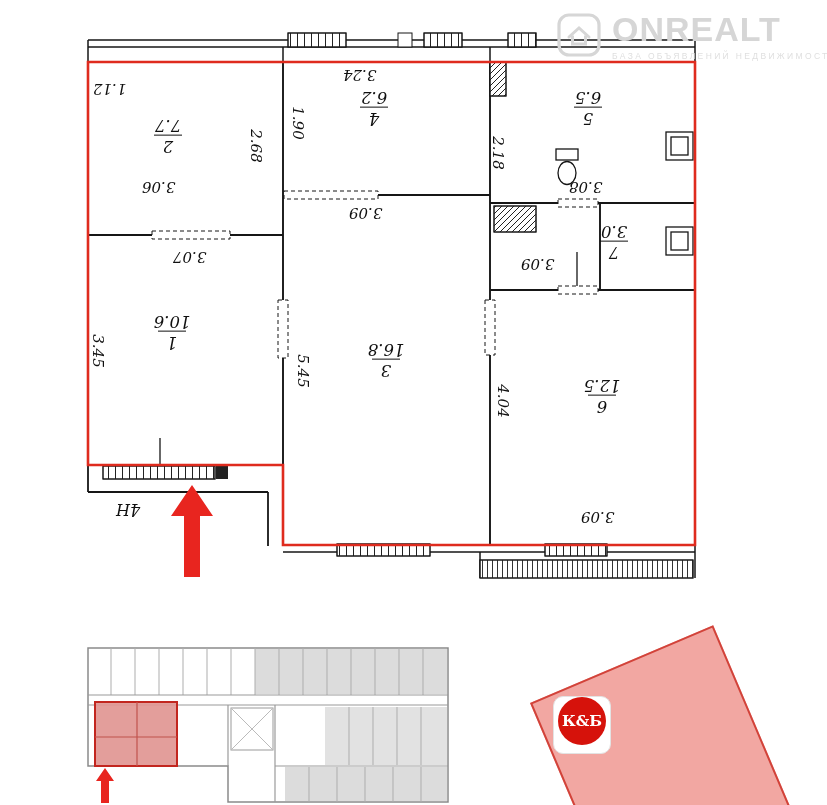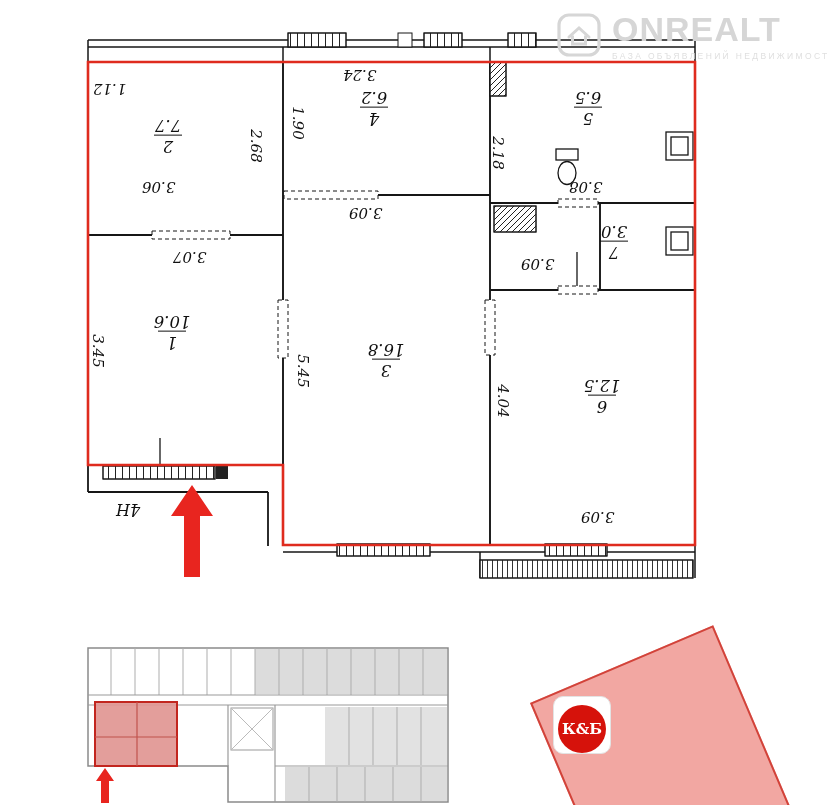--- a/index.html
+++ b/index.html
@@ -23,21 +23,21 @@
              gap:10px;color:#d6d6d6;}
   .wm-text{display:flex;flex-direction:column;}
   .wm-brand{font-weight:bold;font-size:34px;letter-spacing:1px;line-height:1;color:#d6d6d6;}
   .wm-tag{font-size:8.5px;letter-spacing:2.35px;margin-top:5px;color:#dfdfdf;white-space:nowrap;}
 
   
   .pink{position:absolute;left:530px;top:703px;width:195px;height:320px;
         background:#f2a7a2;border:2px solid #d2433a;
         transform:rotate(-23deg);transform-origin:top left;}
   .kb{position:absolute;left:553px;top:696px;width:58px;height:58px;background:#fff;
-      border:1px solid #e3e3e3;border-radius:10px;display:flex;align-items:flex-end;
+      border:1px solid #e3e3e3;border-radius:10px;display:flex;align-items:flex-start;
       justify-content:center;box-sizing:border-box;}
   .kb-circle{width:48px;height:48px;border-radius:50%;background:#d6120b;color:#fff;
              display:flex;align-items:center;justify-content:center;
              font:bold 15px "DejaVu Serif",serif;}
 </style>
 </head>
 <body>
 
 <div class="stage">
 

